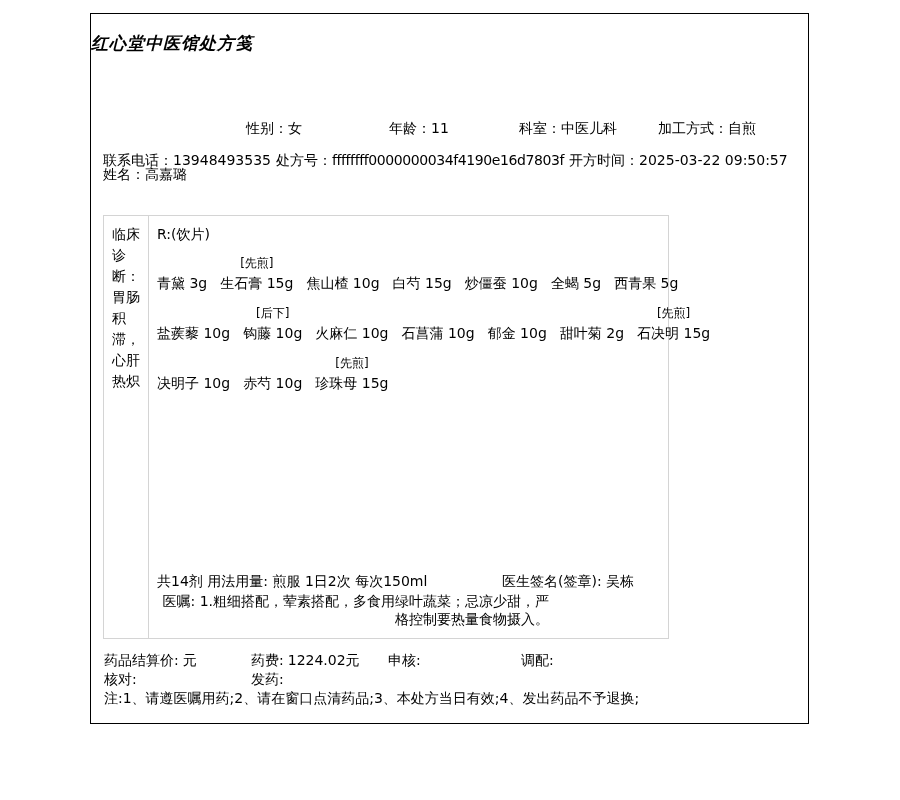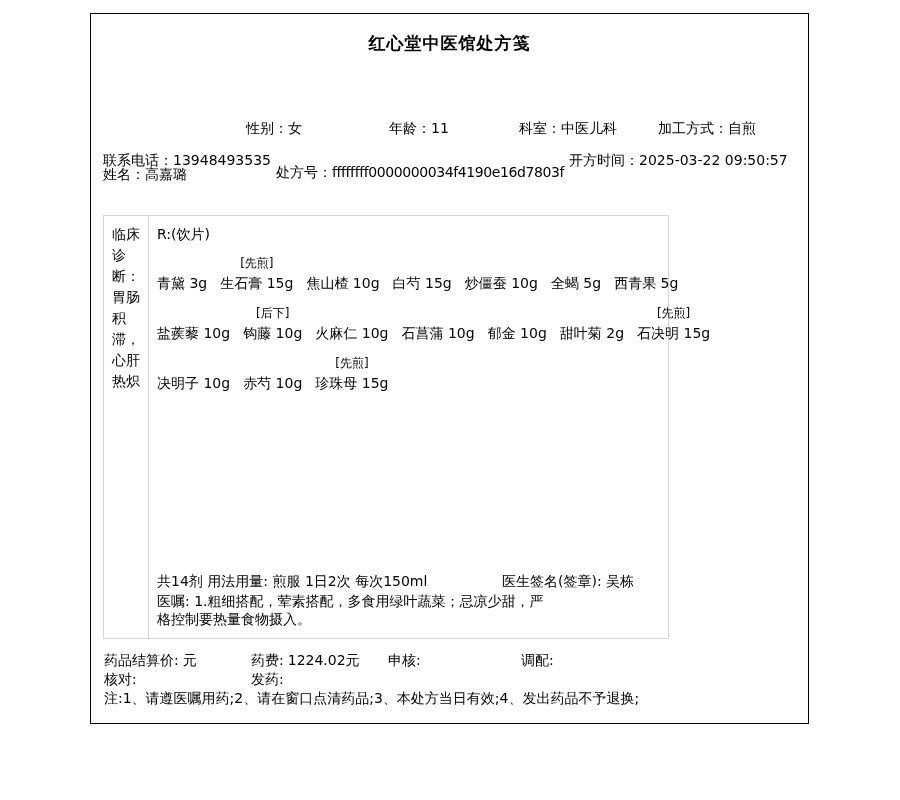--- a/index.html
+++ b/index.html
@@ -5,22 +5,22 @@
   html,body{margin:0;padding:0;background:#ffffff;}
   .canvas{
     position:relative;width:900px;height:800px;background:#ffffff;
     font-family:"DejaVu Sans","Liberation Sans",sans-serif;color:#000000;
   }
   .sheet{
     position:absolute;left:90px;top:13px;width:719px;height:711px;
     border:1px solid #000000;background:#ffffff;box-sizing:border-box;
   }
   .title{
-    position:absolute;left:0;right:0;top:18px;text-align:center;
-    font-size:17px;font-weight:bold;letter-spacing:1px;
+    position:absolute;left:0;right:0;top:18px;text-align:left;
+    font-size:17px;font-weight:bold;letter-spacing:1px;font-style:italic;
   }
   .info-field{position:absolute;font-size:14px;white-space:nowrap;line-height:16px;}
   .rx-no{letter-spacing:-0.4px;}
   
   .main-table{
     position:absolute;left:12px;top:201px;width:566px;height:424px;
     border:1px solid #d4d4d4;box-sizing:border-box;display:flex;
   }
   .diag-cell{
     width:137px;box-sizing:border-box;border-right:1px solid #d4d4d4;
@@ -29,21 +29,21 @@
   .rx-cell{flex:1;position:relative;padding:8px 8px;box-sizing:border-box;}
   .rx-header{font-size:14px;line-height:20px;margin-bottom:10px;}
   .herb-row{margin-bottom:10px;white-space:nowrap;}
   .herb{display:inline-flex;flex-direction:column;align-items:center;margin-right:13px;vertical-align:bottom;}
   .herb-note{font-size:12px;height:18px;line-height:18px;}
   .herb-text{font-size:14px;height:22px;line-height:22px;}
   .rx-bottom{position:absolute;left:8px;right:8px;bottom:10px;}
   .usage-line{display:flex;font-size:14px;line-height:18px;}
   .usage-text{width:345px;flex:none;}
   .doctor-sign{flex:none;white-space:nowrap;}
-  .instructions{width:392px;font-size:14px;line-height:18px;margin-top:2px;}
+  .instructions{width:392px;font-size:14px;line-height:18px;margin-top:2px;text-align:right;}
   
   .footer{position:absolute;left:0;right:0;top:637px;font-size:14px;}
   .footer-row{position:relative;height:19px;line-height:19px;}
   .footer-field{position:absolute;white-space:nowrap;}
   .footer-field .lbl{margin-right:4px;}
   .footer-note{position:absolute;left:13px;top:38px;line-height:19px;white-space:nowrap;}
   .ff-1{left:13px;} .ff-2{left:160px;} .ff-3{left:297px;} .ff-4{left:430px;}
 </style>
 </head>
 <body>
@@ -53,21 +53,21 @@
 
     <div class="title">红心堂中医馆处方笺</div>
 
     <div class="info-field" style="left:12px;top:106px;margin-top:46px;"><span>姓名：</span><span>高嘉璐</span></div>
     <div class="info-field" style="left:155px;top:106px;"><span>性别：</span><span>女</span></div>
     <div class="info-field" style="left:298px;top:106px;"><span>年龄：</span><span>11</span></div>
     <div class="info-field" style="left:428px;top:106px;"><span>科室：</span><span>中医儿科</span></div>
     <div class="info-field" style="left:567px;top:106px;"><span>加工方式：</span><span>自煎</span></div>
 
     <div class="info-field" style="left:12px;top:138px;"><span>联系电话：</span><span>13948493535</span></div>
-    <div class="info-field" style="left:185px;top:150px;text-align:center;"><span>处方号：</span><span class="rx-no">ffffffff0000000034f4190e16d7803f</span></div>
+    <div class="info-field" style="left:185px;top:138px;text-align:center;"><span>处方号：</span><span class="rx-no">ffffffff0000000034f4190e16d7803f</span></div>
     <div class="info-field" style="left:478px;top:138px;"><span>开方时间：</span><span>2025-03-22 09:50:57</span></div>
 
     <div class="main-table">
       <div class="diag-cell">
         <span>临床诊断：</span><span>胃肠积滞，心肝热炽</span>
       </div>
       <div class="rx-cell">
         <div class="rx-header">R:(饮片)</div>
         <div id="rx-rows">
             <div class="herb-row"><span class="herb">

